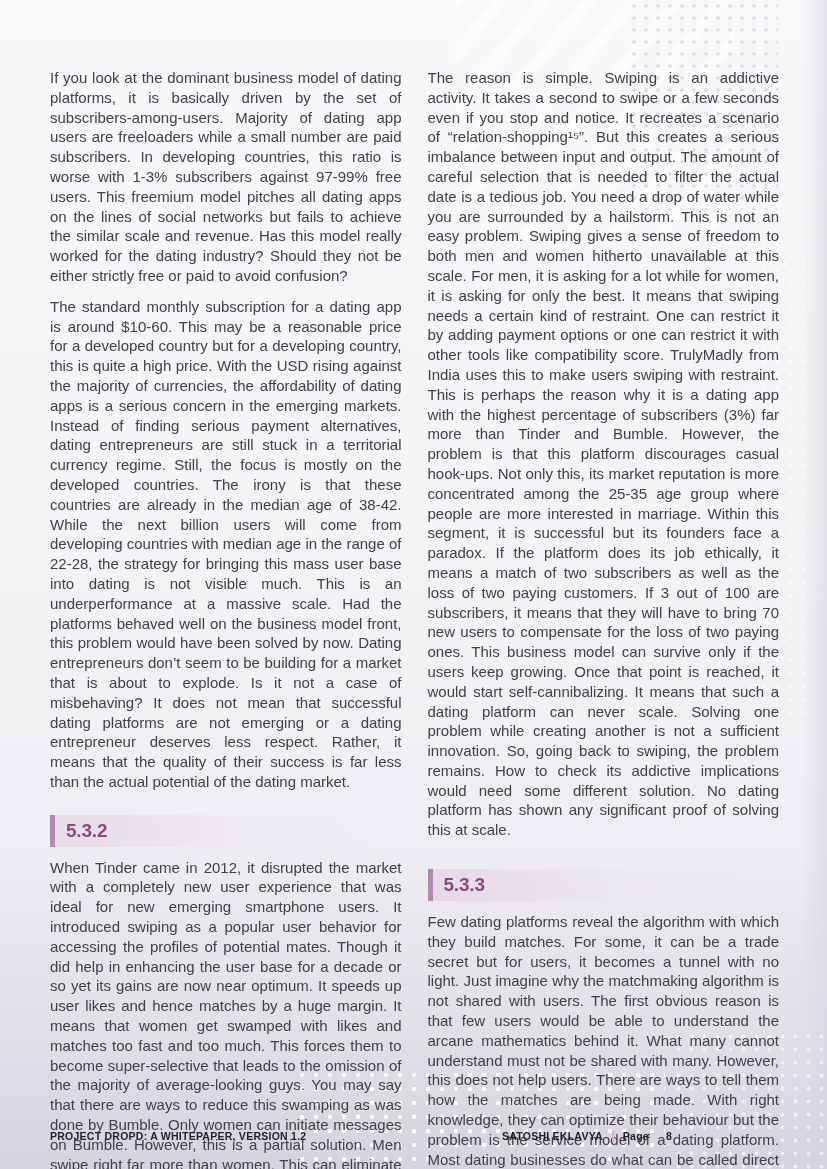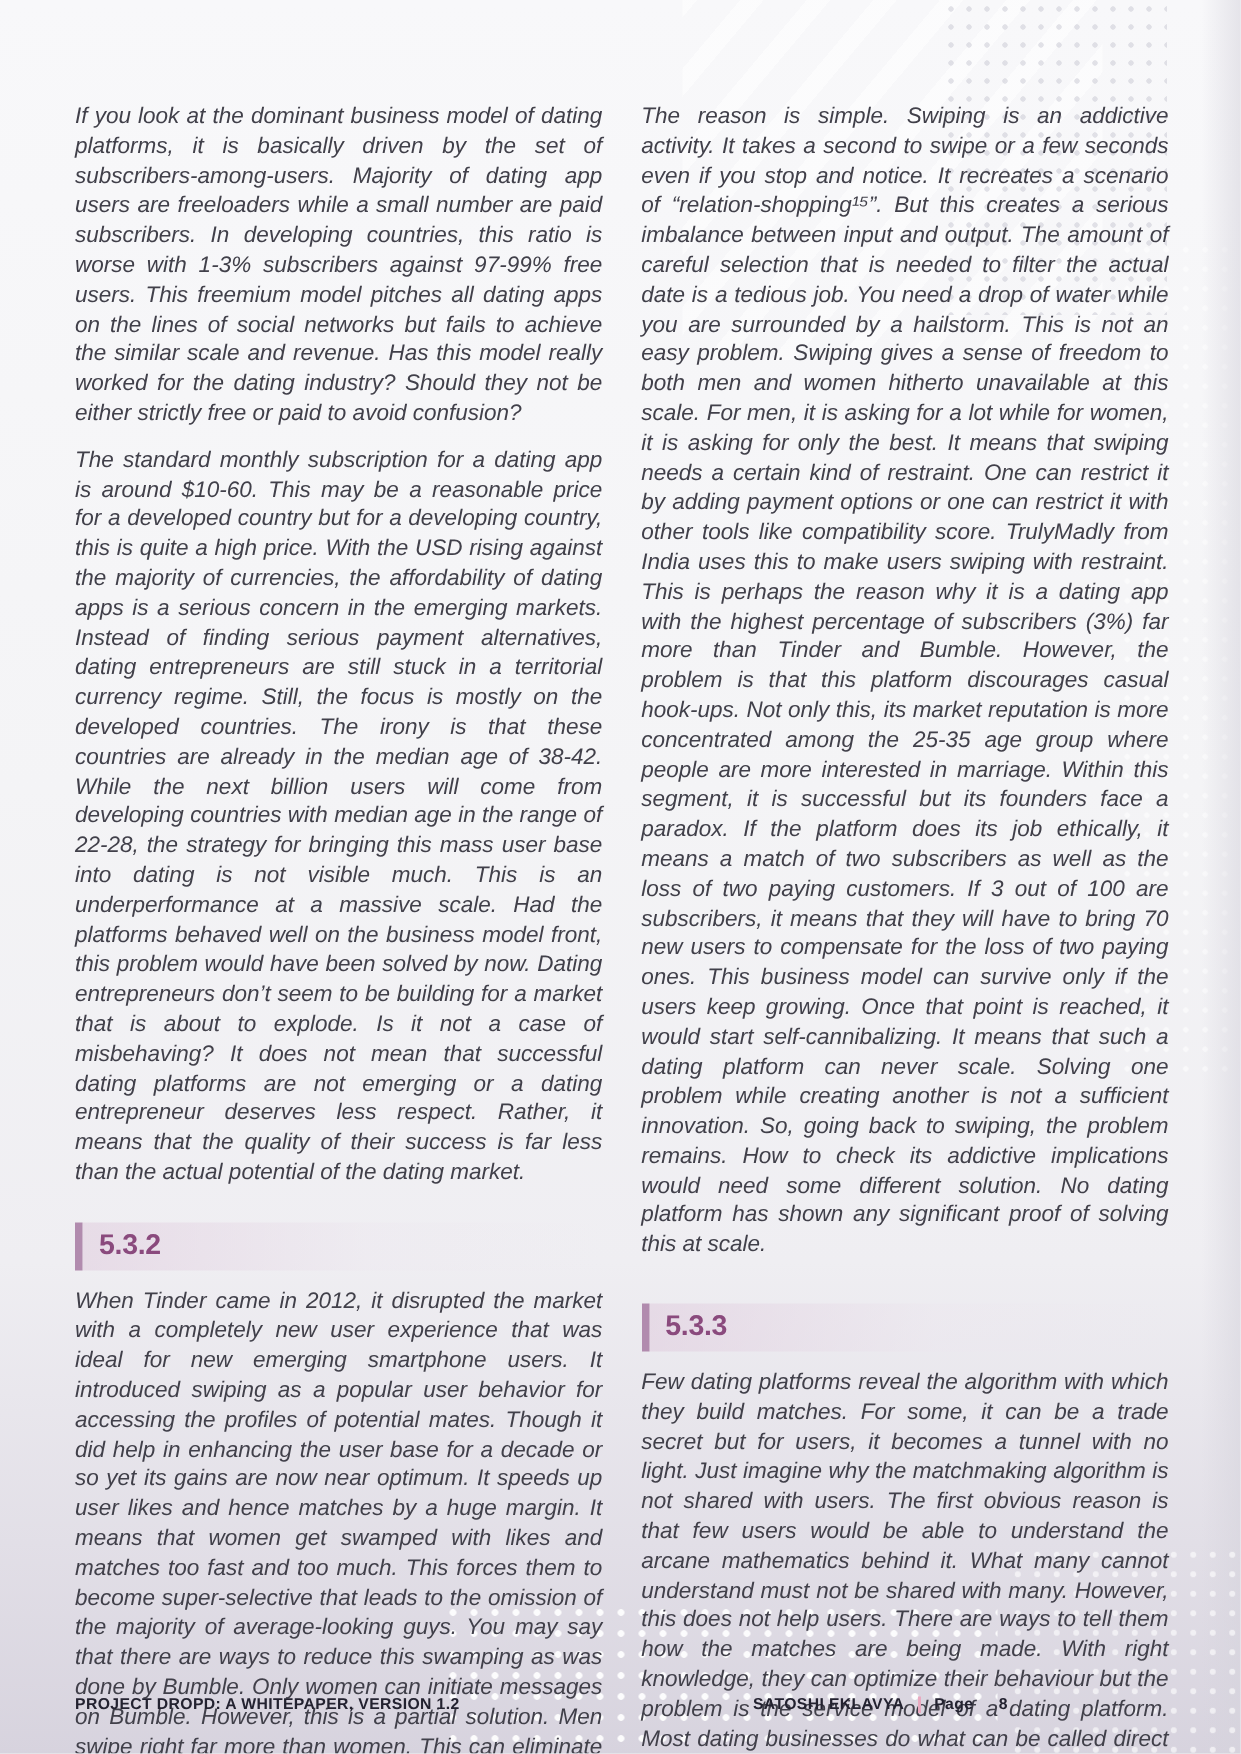--- a/index.html
+++ b/index.html
@@ -55,21 +55,21 @@
     display: flex;
     gap: 26px;
   }
   .col {
     width: 351.5px;
     font-size: 15px;
     line-height: 19.8px;
     text-align: justify;
     color: #41404a;
   }
-  .col p { margin: 0 0 11px 0; font-style: italic; }
+  .col p { margin: 0 0 11px 0; }
   .section-heading {
     display: flex;
     align-items: flex-end;
     margin: 23px 0 11px 0;
     padding: 4px 0 5px 11px;
     border-left: 5px solid #b18bae;
     background: linear-gradient(90deg, rgba(223,201,220,0.5) 0%, rgba(236,229,238,0.3) 55%, rgba(236,229,238,0) 100%);
     font-size: 19px;
     font-weight: bold;
     line-height: 23px;

